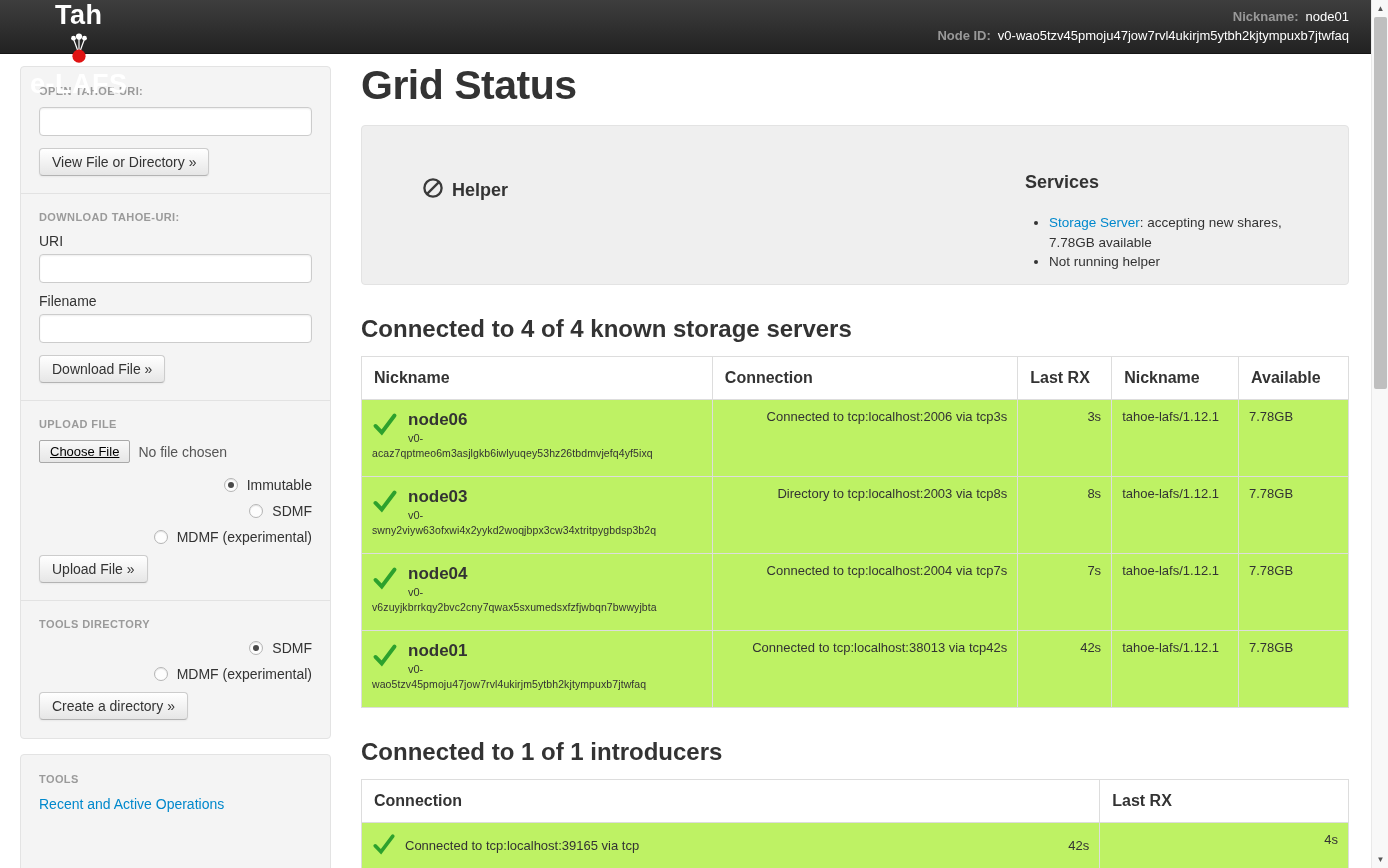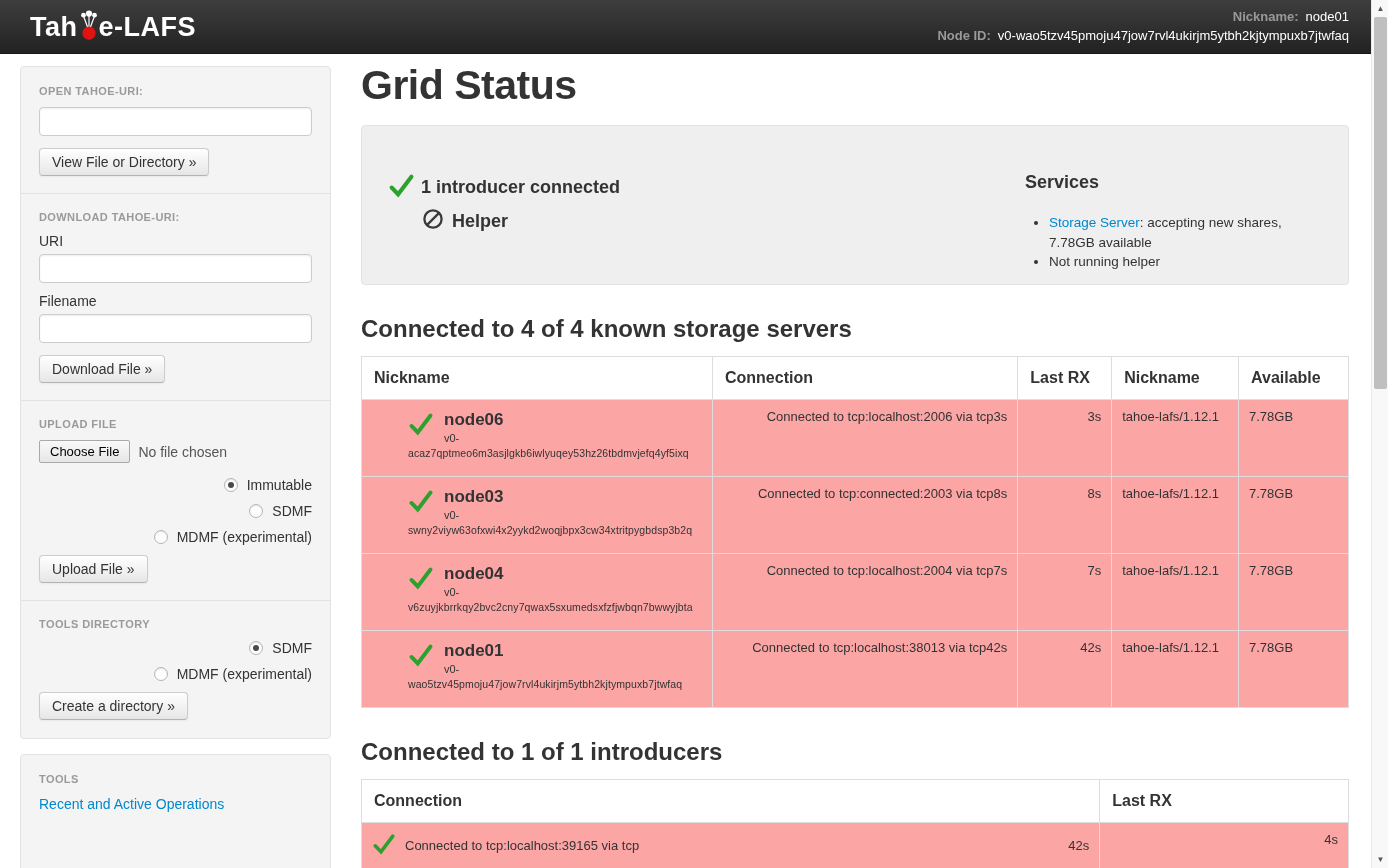--- a/index.html
+++ b/index.html
@@ -4,21 +4,21 @@
 <style>
   * { margin:0; padding:0; box-sizing:border-box; }
   html,body { width:1388px; height:868px; }
   body { font-family:"Liberation Sans", sans-serif; background:#fff; color:#333; overflow:hidden; }
   #app { position:relative; width:1388px; height:868px; overflow:hidden; background:#fff; }
 
   
   .topbar { position:absolute; left:0; top:0; width:1388px; height:54px;
             background:linear-gradient(#3e3e3e,#222); border-bottom:1px solid #151515; z-index:5; }
   .brand { position:absolute; left:30px; top:0; height:54px; display:flex; align-items:center;
-           color:#fff; font-size:27px; font-weight:bold; letter-spacing:0.5px; cursor:pointer; }
+           color:#fff; font-size:27px; font-weight:bold; letter-spacing:0.5px; cursor:pointer;flex-direction:column; }
   .brand .logo-icon { display:inline-block; margin:0 0px 0 1px; transform:translateY(2px); }
   .hdr-info { position:absolute; right:39px; top:7px; font-size:13px; line-height:19px; }
   .hdr-row { display:flex; justify-content:flex-end; }
   .hdr-label { color:#999; font-weight:bold; margin-right:7px; }
   .hdr-value { color:#fff; }
 
   
   .scrollbar { position:absolute; right:0; top:0; width:17px; height:868px; background:#f8f8f8;
                border-left:1px solid #e9e9e9; z-index:9; }
   .sb-arrow { position:absolute; left:0; width:17px; height:17px; display:flex; align-items:center; justify-content:center;
@@ -34,21 +34,21 @@
                box-shadow:inset 0 1px 2px rgba(0,0,0,.07); font-size:14px; padding:0 8px;
                font-family:"Liberation Sans",sans-serif; }
   .btn { display:inline-block; font-size:14px; color:#333; background:linear-gradient(#ffffff,#e6e6e6);
          border:1px solid #ccc; border-bottom-color:#b3b3b3; border-radius:4px; padding:5px 12px;
          cursor:pointer; box-shadow:inset 0 1px 0 rgba(255,255,255,.2), 0 1px 2px rgba(0,0,0,.05);
          font-family:"Liberation Sans",sans-serif; }
   .field-label { font-size:14px; color:#333; margin:10px 0 5px; }
   .mt8 { margin-top:8px; } .mt12 { margin-top:12px; }
   .file-row { display:flex; align-items:center; margin-bottom:14px; }
   .file-btn { font-size:13px; padding:3px 10px; border-radius:2px; background:linear-gradient(#f9f9f9,#e6e6e6);
-              border:1px solid #a9a9a9; cursor:pointer; font-family:"Liberation Sans",sans-serif; }
+              border:1px solid #a9a9a9; cursor:pointer; font-family:"Liberation Sans",sans-serif;text-decoration:underline; }
   .file-status { font-size:14px; color:#555; margin-left:8px; }
   .radio-row { display:flex; align-items:center; margin-bottom:10px; cursor:pointer;justify-content:flex-end; }
   .radio-dot { width:14px; height:14px; border:1px solid #b5b5b5; border-radius:50%; background:#fdfdfd;
                margin-right:9px; position:relative; flex:none;
                box-shadow:inset 0 1px 1px rgba(0,0,0,.1); }
   .radio-dot.checked::after { content:""; position:absolute; left:3px; top:3px; width:6px; height:6px;
                border-radius:50%; background:#4a4a4a; }
   .radio-label { font-size:14px; color:#333; }
   .tools-box { margin-top:15px; height:150px; }
   .link { color:#0088cc; text-decoration:none; cursor:pointer; }
@@ -66,33 +66,33 @@
   .st-row2 { display:flex; align-items:center; margin:5px 0 0 34px; }
   .st-row2 .st-text { font-size:18px; font-weight:bold; color:#333; margin-left:8px; }
   .st-none { font-size:11px; color:#666; margin:3px 0 0 68px; }
   .status-right { width:305px; }
   .svc-heading { font-size:18px; font-weight:bold; color:#333; margin-bottom:20px; }
   .svc-list { margin-left:24px; }
   .svc-list li { font-size:13.5px; color:#333; line-height:19.5px; }
 
   .section-heading { font-size:24px; font-weight:bold; color:#333; margin:30px 0 13px; }
 
-  table.grid { width:100%; border-collapse:collapse; background:#fca5a5; }
+  table.grid { width:100%; border-collapse:collapse; background:#bef264; }
   table.grid th { border:1px solid #ddd; font-size:16px; font-weight:bold; color:#333;
                   text-align:left; padding:12px 12px; background:#fff; }
   table.grid td { border:1px solid #ddd; font-size:13px; color:#333; vertical-align:top; padding:9px 10px; }
 
   .c-nick { width:351px; }
   .c-conn { width:306px; }
   .c-rx   { width:94px; text-align:right; }
   .c-ver  { width:127px; }
   .c-avail{ width:110px; }
   td.c-storage { height:77px; }
 
-  .nick-wrap { position:relative;margin-left:36px; }
+  .nick-wrap { position:relative; }
   .nick-check { position:absolute; left:0; top:2px; }
   .nick-main { margin-left:36px; }
   .nick-name { font-size:17px; font-weight:bold; color:#333; line-height:21px; }
   .nick-prefix { font-size:11px; color:#333; margin-top:2px; }
   .nick-hash { font-size:10.5px; color:#333; margin-top:3px; letter-spacing:0.1px; white-space:nowrap; }
   .conn-flex { display:flex; justify-content:flex-end; }
   .conn-age { white-space:nowrap; }
 
   .i-conn { width:739px; }
   .i-rx { width:249px; text-align:right; }
@@ -194,26 +194,20 @@
       <div class="side-heading">TOOLS</div>
       <a class="link">Recent and Active Operations</a>
     </div>
   </div>
 
   <div class="main">
     <div class="page-title">Grid Status</div>
 
     <div class="status-well">
       <div class="status-left">
-        <div class="st-row1">
-          <span><svg width="27" height="27" viewBox="0 0 24 24">
-                <path d="M3.2 13.8 L9 19.8 L20.8 4.2" fill="none" stroke="#2da12d" stroke-width="3.6" stroke-linecap="round"></path>
-              </svg></span>
-          <span class="st-text">1 introducer connected</span>
-        </div>
         <div class="st-row2">
           <span><svg width="22" height="22" viewBox="0 0 24 24">
                 <circle cx="12" cy="12" r="9.4" fill="none" stroke="#3a3a3a" stroke-width="2.5"></circle>
                 <line x1="5.6" y1="18.4" x2="18.4" y2="5.6" stroke="#3a3a3a" stroke-width="2.5"></line>
               </svg></span>
           <span class="st-text">Helper</span>
         </div>
       </div>
       <div class="status-right">
         <div class="svc-heading">Services</div>
@@ -268,21 +262,21 @@
                   </svg></span>
               <div class="nick-main">
                 <div class="nick-name">node03</div>
                 <div class="nick-prefix">v0-</div>
               </div>
               <div class="nick-hash">swny2viyw63ofxwi4x2yykd2woqjbpx3cw34xtritpygbdsp3b2q</div>
             </div>
           </td>
           <td class="c-conn c-storage">
             <div class="conn-flex">
-                <span>Connected to tcp:connected:2003 via tcp</span>
+                <span>Directory to tcp:localhost:2003 via tcp</span>
                 <span class="conn-age">8s</span>
               </div>
           </td>
           <td class="c-rx c-storage">8s</td>
           <td class="c-ver c-storage">tahoe-lafs/1.12.1</td>
           <td class="c-avail c-storage">7.78GB</td>
         </tr>
         <tr>
           <td class="c-nick c-storage">
             <div class="nick-wrap">

